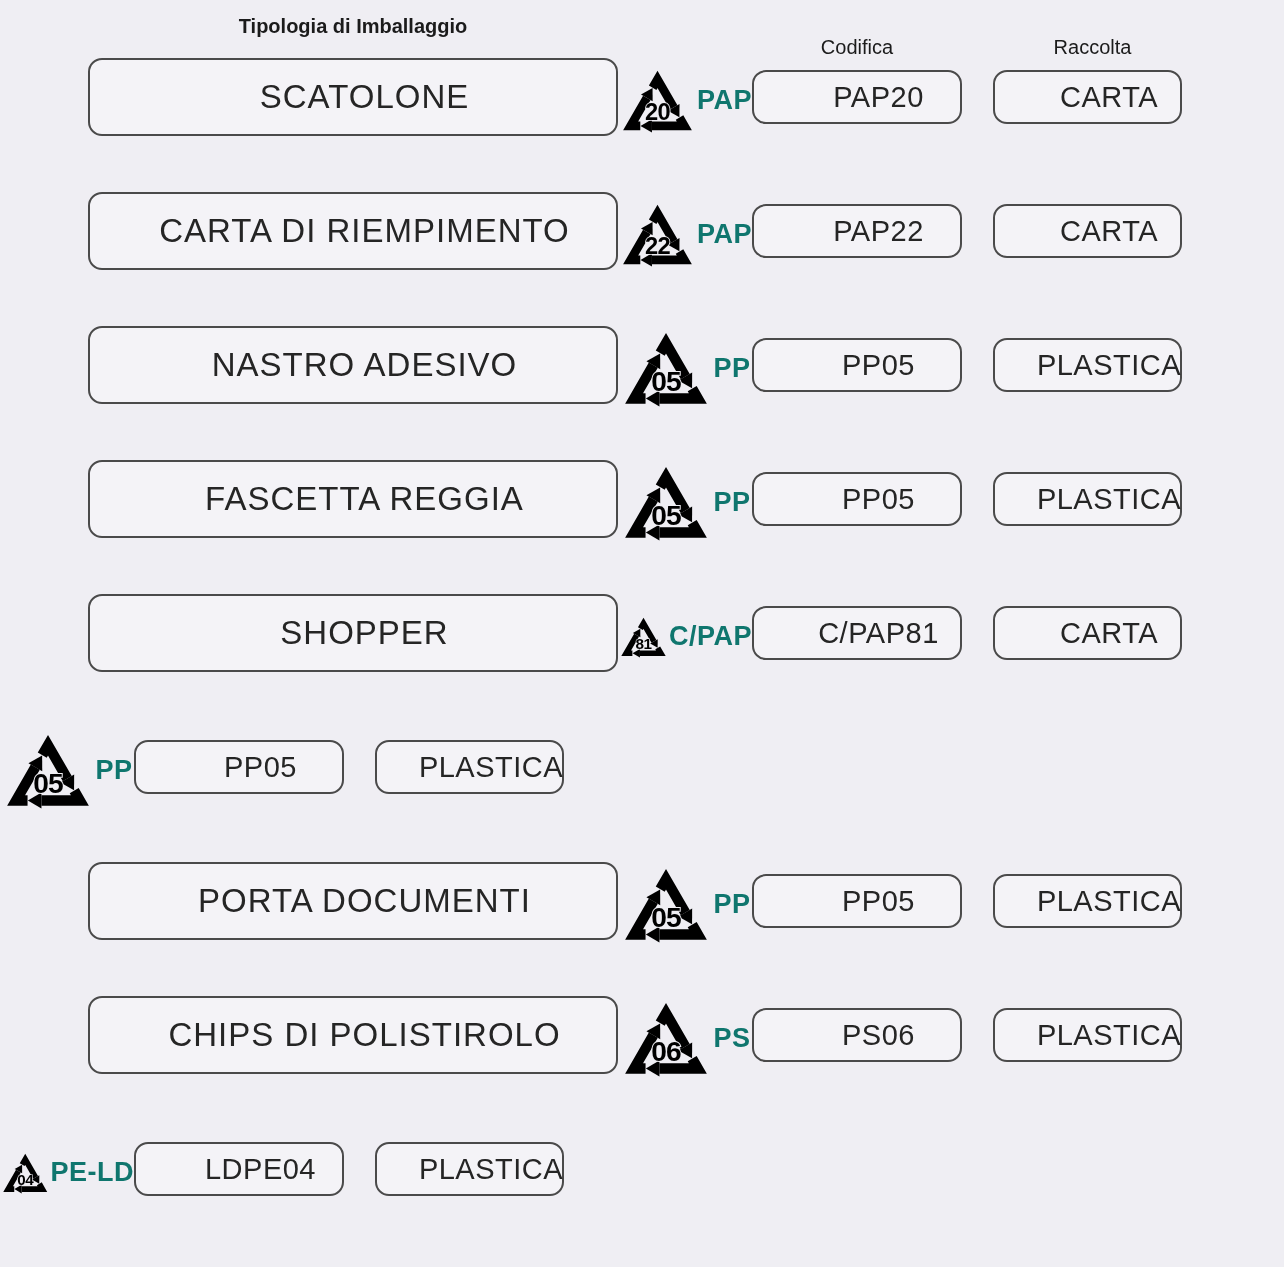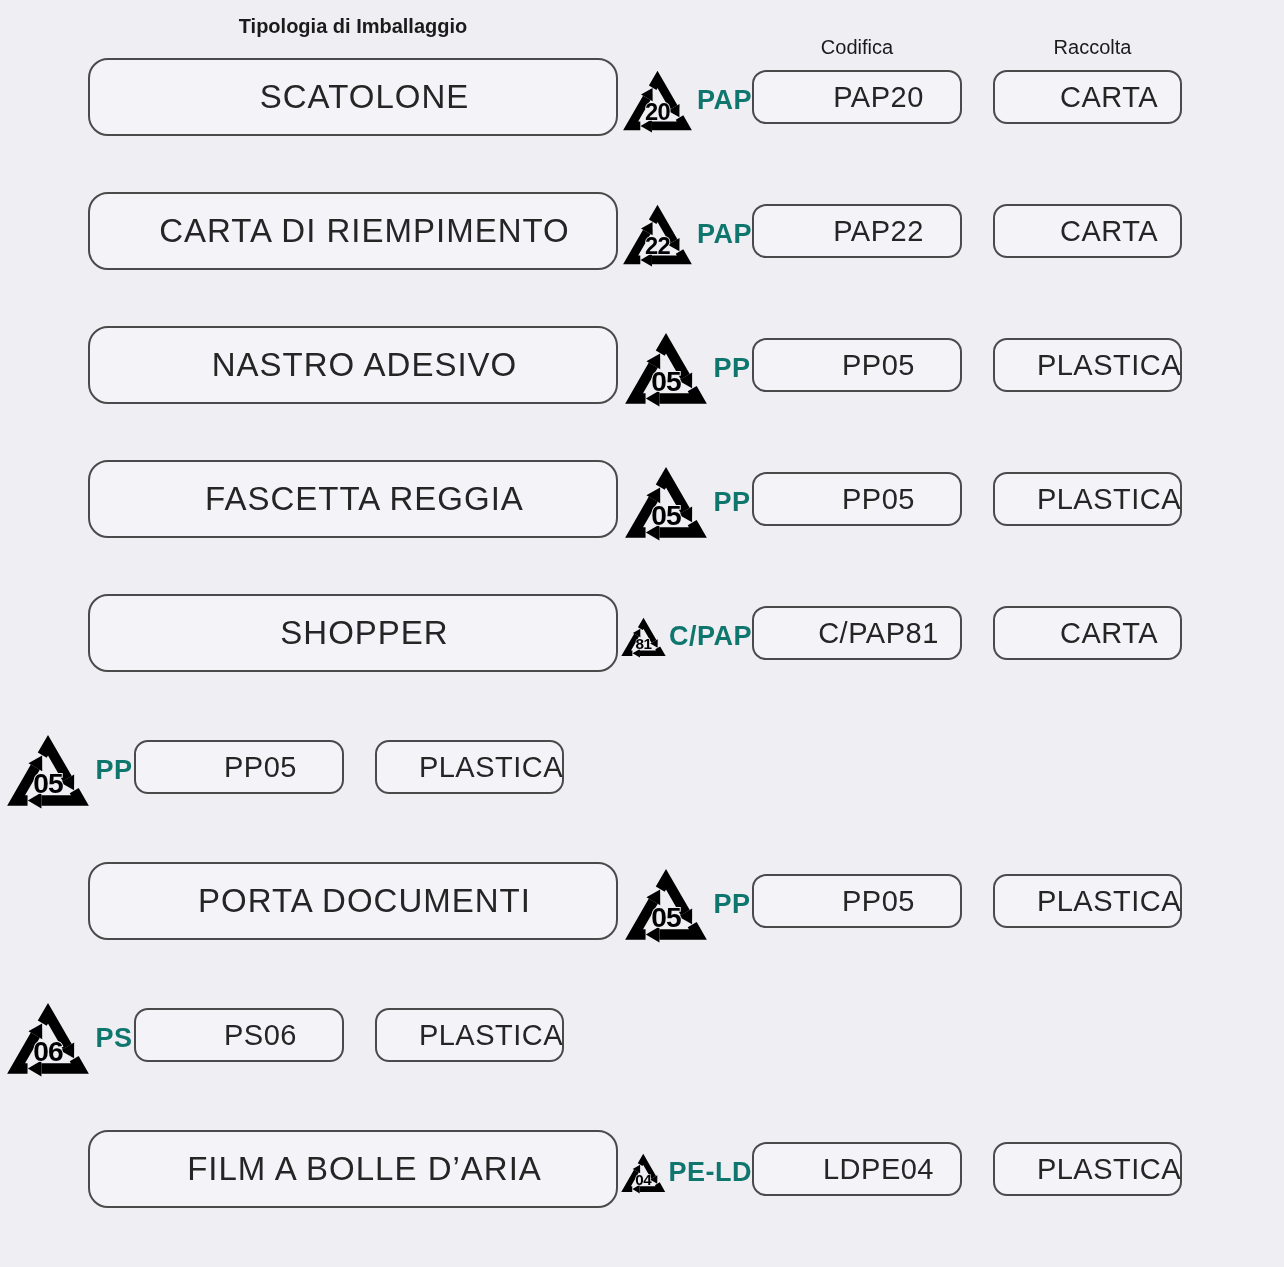--- a/index.html
+++ b/index.html
@@ -25,21 +25,21 @@
   .hdr-raccolta  { left: 990px; width: 205px; top: 36px; }
 
   
   .rows { position: absolute; top: 30px; left: 0; width: 1284px; }
   .row  { height: 134px; display: flex; align-items: center; }
 
   .label-box {
     margin-left: 88px;
     width: 530px; height: 78px;
     border: 2px solid #4a4a4a;
-    border-radius: 20px;
+    border-radius: 14px;
     background: #f4f3f7;
     display: flex; align-items: center; justify-content: center;
     flex: none;
     padding-left: 23px;
   }
   .label-text {
     font-size: 33px;
     letter-spacing: 1px;
     color: #252525;
     white-space: nowrap;
@@ -240,41 +240,41 @@
     </div>
     <div class="code-box">
       <span class="code-text">PP05</span>
     </div>
     <div class="coll-box">
       <span class="coll-text">PLASTICA</span>
     </div>
   </div>
 
   <div class="row">
+    <div class="label-box">
+      <span class="label-text">CHIPS DI POLISTIROLO</span>
+    </div>
     <div class="symbol">
       <svg class="mobius" viewBox="0 0 100 82">
         <use href="#mobius-arm"></use>
         <use href="#mobius-arm" transform="rotate(120 50 52.27)"></use>
         <use href="#mobius-arm" transform="rotate(240 50 52.27)"></use>
         <text class="sym-num" x="50" y="64" text-anchor="middle" fill="#000" stroke="#efeef3" stroke-width="2" paint-order="stroke">06</text>
       </svg>
       <div class="sym-material">PS</div>
     </div>
     <div class="code-box">
       <span class="code-text">PS06</span>
     </div>
     <div class="coll-box">
       <span class="coll-text">PLASTICA</span>
     </div>
   </div>
 
   <div class="row">
-    <div class="label-box">
-      <span class="label-text">FILM A BOLLE D’ARIA</span>
-    </div>
     <div class="symbol">
       <svg class="mobius" viewBox="0 0 100 82">
         <use href="#mobius-arm"></use>
         <use href="#mobius-arm" transform="rotate(120 50 52.27)"></use>
         <use href="#mobius-arm" transform="rotate(240 50 52.27)"></use>
         <text class="sym-num" x="50" y="64" text-anchor="middle" fill="#000" stroke="#efeef3" stroke-width="2" paint-order="stroke">04</text>
       </svg>
       <div class="sym-material">PE-LD</div>
     </div>
     <div class="code-box">

